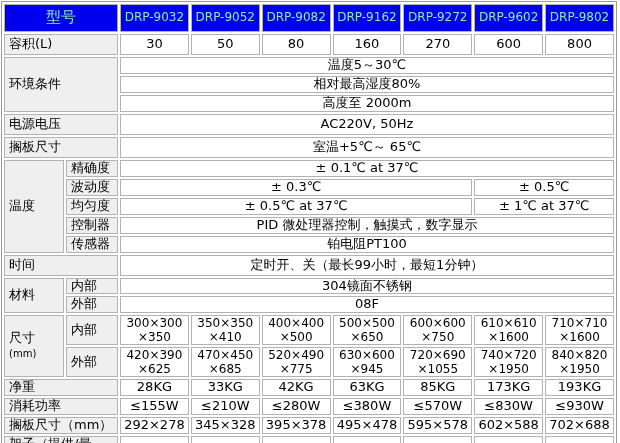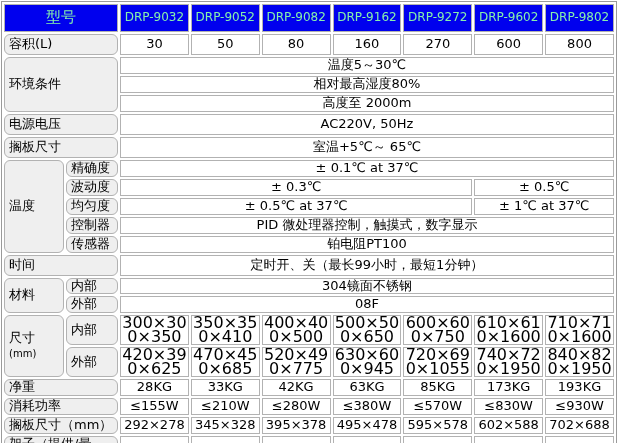--- a/index.html
+++ b/index.html
@@ -15,23 +15,23 @@
   }
   td{
     border:1px solid #b2b2b2;
     overflow:hidden;
     line-height:1.15;
     vertical-align:middle;
     box-sizing:border-box;
   }
   .hd{background:#0000ee;color:#86efac;text-align:center;font-size:12px;}
   .hd.main{font-size:15px;}
-  .lb{background:#efefef;text-align:left;padding:0 2px 0 4px;font-size:13px;border-radius:6px;}
+  .lb{background:#efefef;text-align:left;padding:0 2px 0 4px;font-size:13px;}
   .vl{background:#ffffff;text-align:center;font-size:13px;padding:0 1px;}
-  .dim{font-size:16px;word-break:break-all;line-height:14px;}
+  .dim{font-size:12px;word-break:break-all;line-height:14px;}
   .unit{font-size:10px;}
   tr.h28 td{height:28px;}
   tr.h22 td{height:21px;}
   tr.h14 td{height:13px;}
   tr.h16 td{height:15px;}
   tr.h30 td{height:30px;}
   tr.h21 td{height:14px;}
 </style>
 </head>
 <body>

